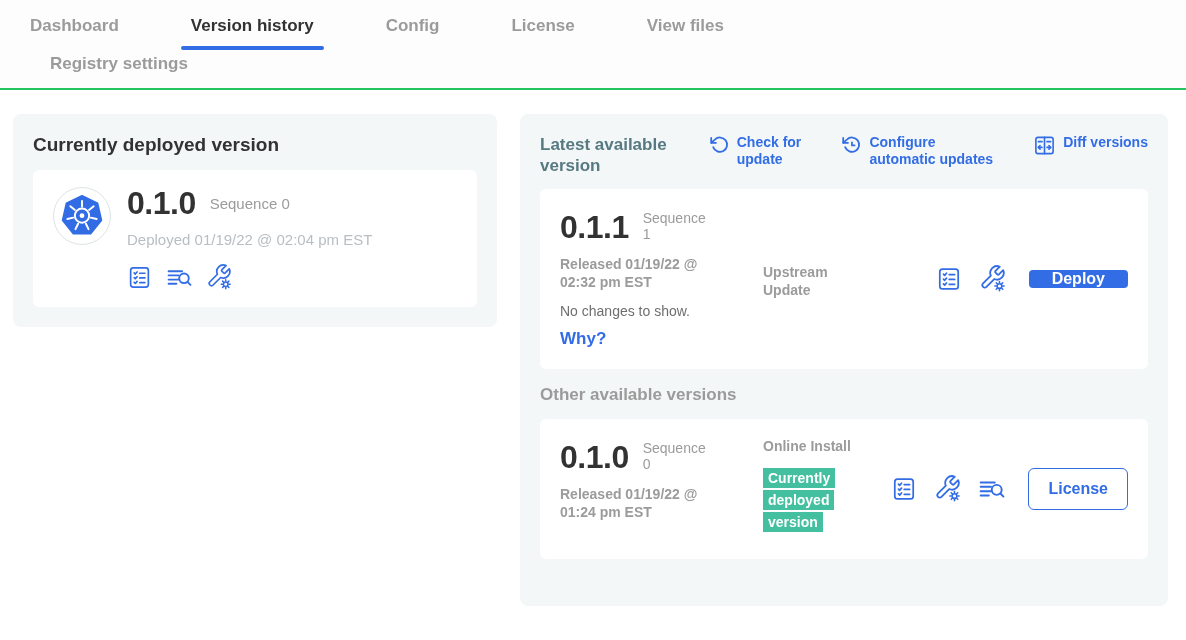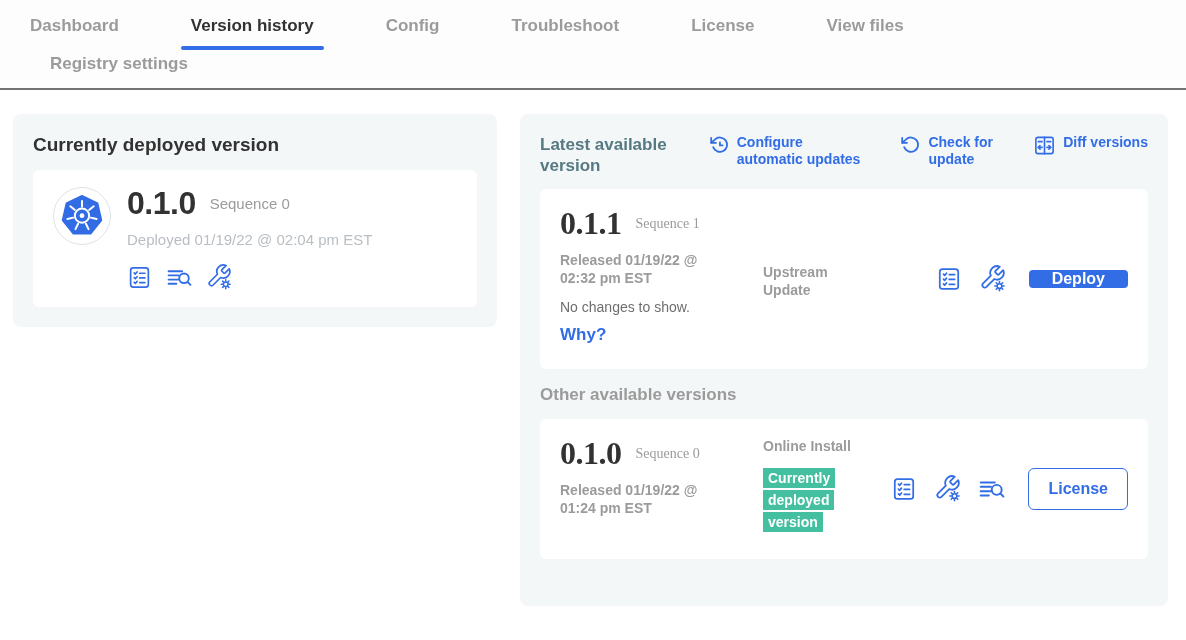--- a/index.html
+++ b/index.html
@@ -1,20 +1,20 @@
 <!DOCTYPE html>
 <html style="--accent-blue: #326DE6; --kubernetes-blue: #326CE5; --badge-green: #44C0A0; --panel-bg: #F3F7F8; --header-teal: #577981; --text-dark: #323232; --text-gray: #9B9B9B; --timestamp-gray: #B9BEC3;"><head>
 <meta charset="utf-8">
 <style>
   * { margin:0; padding:0; box-sizing:border-box; }
   html,body { width:1186px; height:640px; background:#fff;
     font-family:"Liberation Sans", sans-serif; overflow:hidden; }
 
   
-  .topnav { padding-top:16px; border-bottom:2px solid #737373; background:#fdfdfd; }
+  .topnav { padding-top:16px; border-bottom:2px solid #22c55e; background:#fdfdfd; }
   .nav-row { display:flex; column-gap:72px; padding-left:30px; align-items:flex-end; }
   .nav-row.second { padding-left:50px; margin-top:4px; }
   .tab { position:relative; font-size:17px; font-weight:600; color:#9b9b9b;
          padding-bottom:14px; cursor:pointer; white-space:nowrap; }
   .tab.active { color:#323232; }
   .tab.active::after { content:""; position:absolute; left:-10px; right:-10px;
          bottom:0; height:4px; border-radius:2px;
          background:var(--accent-blue,#326de6); }
 
   
@@ -29,21 +29,21 @@
   .gray-title  { font-size:17px; font-weight:700; color:#9b9b9b; margin:16px 0 14px 0; }
 
   
   .white-card { background:#fff; border-radius:6px; }
 
   .deployed-card { display:flex; gap:16px; padding:17px 20px; align-items:flex-start; }
   .k8s-badge { width:58px; height:58px; border-radius:50%; background:#fff;
                border:1px solid #dde3e6; display:flex; align-items:center;
                justify-content:center; flex:none; }
   .version-row { display:flex; gap:14px; align-items:center; }
-  .version-row.top { align-items:center;font-family:Liberation Serif, serif; }
+  .version-row.top { align-items:flex-end; }
   .version-number { font-size:32px; font-weight:700; color:#323232; letter-spacing:-0.5px; line-height:1; }
   .sequence-label { font-size:15px; font-weight:500; color:#9b9b9b; }
   .sequence-label.narrow { width:70px; font-size:14px; line-height:1.2; padding-top:3px; }
   .timestamp { font-size:15px; font-weight:500; color:#b9bec3; margin-top:12px; }
   .released { font-size:14px; font-weight:700; color:#9b9b9b; line-height:1.3;
               margin-top:12px; width:160px; }
   .icon-row { display:flex; gap:14px; margin-top:16px; align-items:center; }
   .icon-btn { color:var(--accent-blue,#326de6); display:inline-flex; cursor:pointer; }
 
   
@@ -150,21 +150,20 @@
       <circle cx="32" cy="31.5" r="3.2" fill="#fff"></circle>
     </g>
   </defs>
 </svg>
 
 <nav class="topnav">
   <div class="nav-row">
     <div class="tab">Dashboard</div>
     <div class="tab active">Version history</div>
     <div class="tab">Config</div>
-    <div class="tab">Troubleshoot</div>
     <div class="tab">License</div>
     <div class="tab">View files</div>
   </div>
   <div class="nav-row second">
     <div class="tab">Registry settings</div>
   </div>
 </nav>
 
 <div class="main">
 
@@ -202,32 +201,32 @@
       </div>
     </div>
   </section>
 
   <section class="panel right-panel">
     <div class="rp-header">
       <h2 class="muted-title">Latest available version</h2>
       <div class="rp-link">
         <span class="icon-btn">
           <svg width="21" height="21" viewBox="0 0 24 24">
+              <use href="#i-refresh"></use>
+            </svg>
+          </span>
+        <span class="txt w72">Check for update</span>
+      </div>
+      <div class="rp-link">
+        <span class="icon-btn">
+          <svg width="21" height="21" viewBox="0 0 24 24">
               <use href="#i-schedule"></use>
             </svg>
           </span>
         <span class="txt">Configure automatic updates</span>
-      </div>
-      <div class="rp-link">
-        <span class="icon-btn">
-          <svg width="21" height="21" viewBox="0 0 24 24">
-              <use href="#i-refresh"></use>
-            </svg>
-          </span>
-        <span class="txt w72">Check for update</span>
       </div>
       <div class="rp-link">
         <span class="icon-btn">
           <svg width="23" height="23" viewBox="0 0 24 24">
               <use href="#i-diff"></use>
             </svg>
           </span>
         <span class="txt nowrap">Diff versions</span>
       </div>
     </div>

